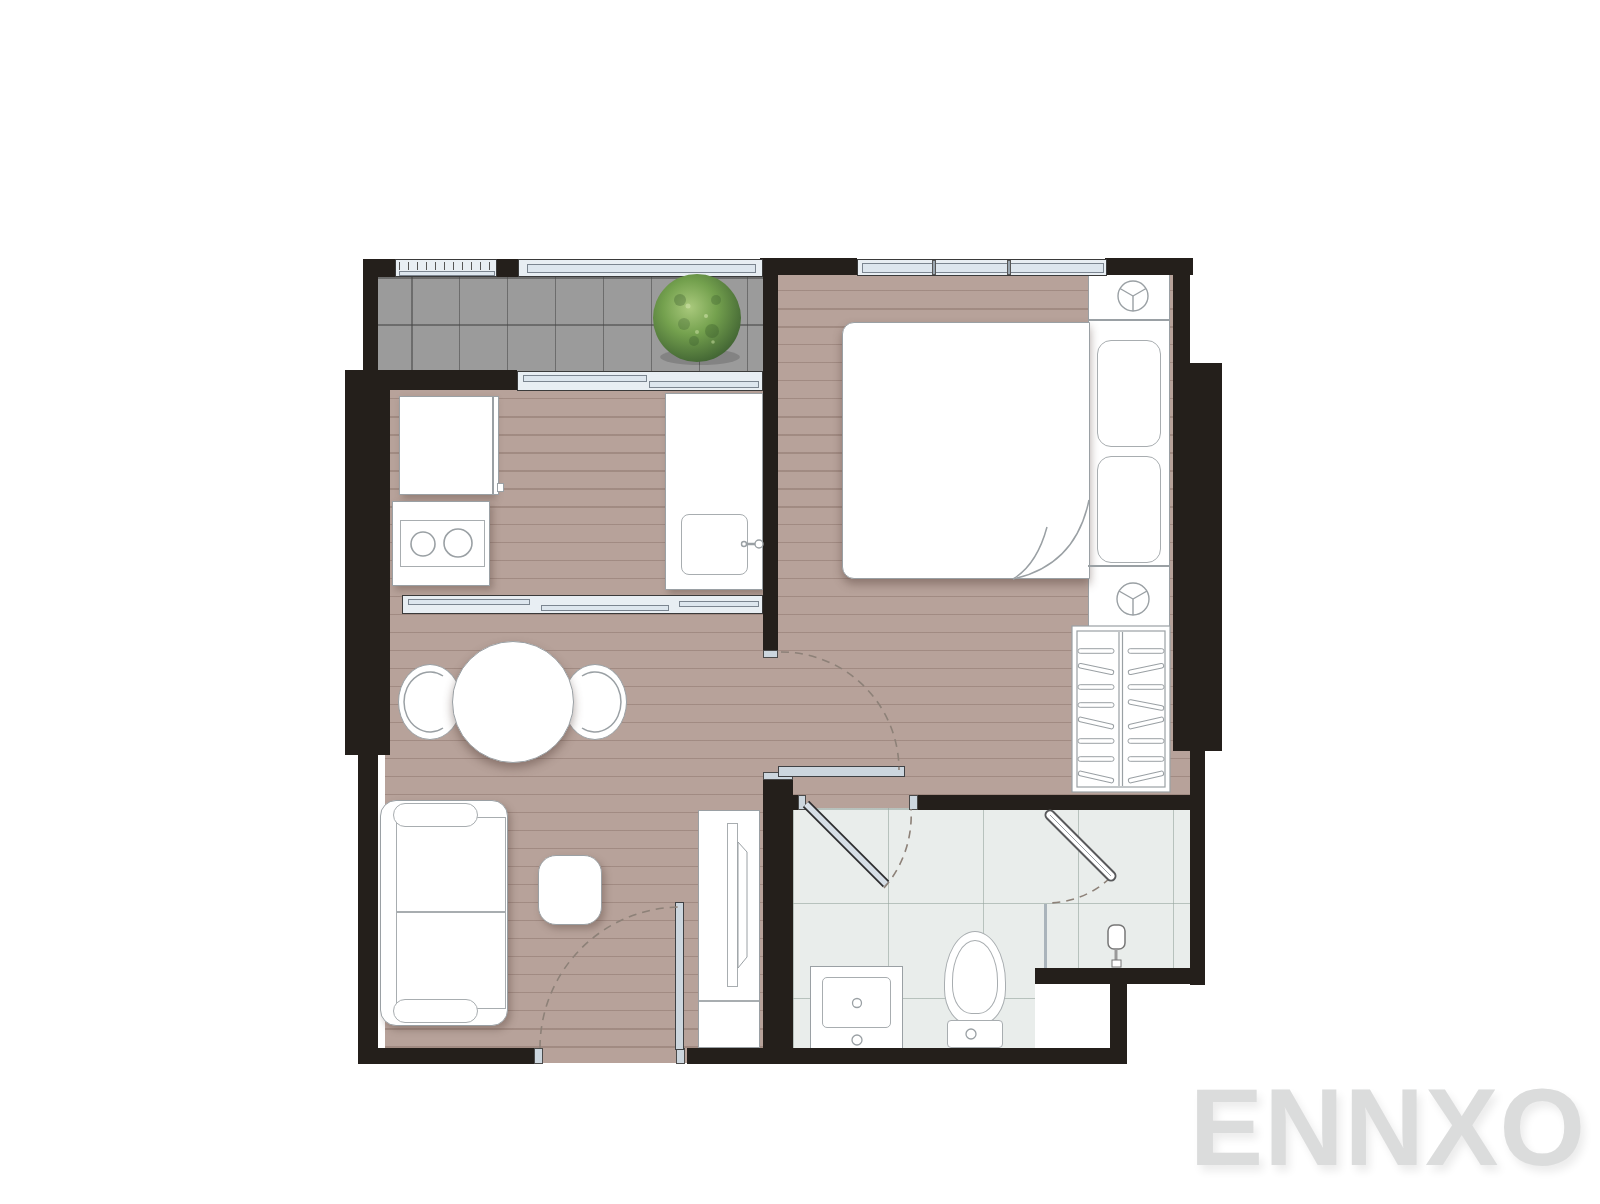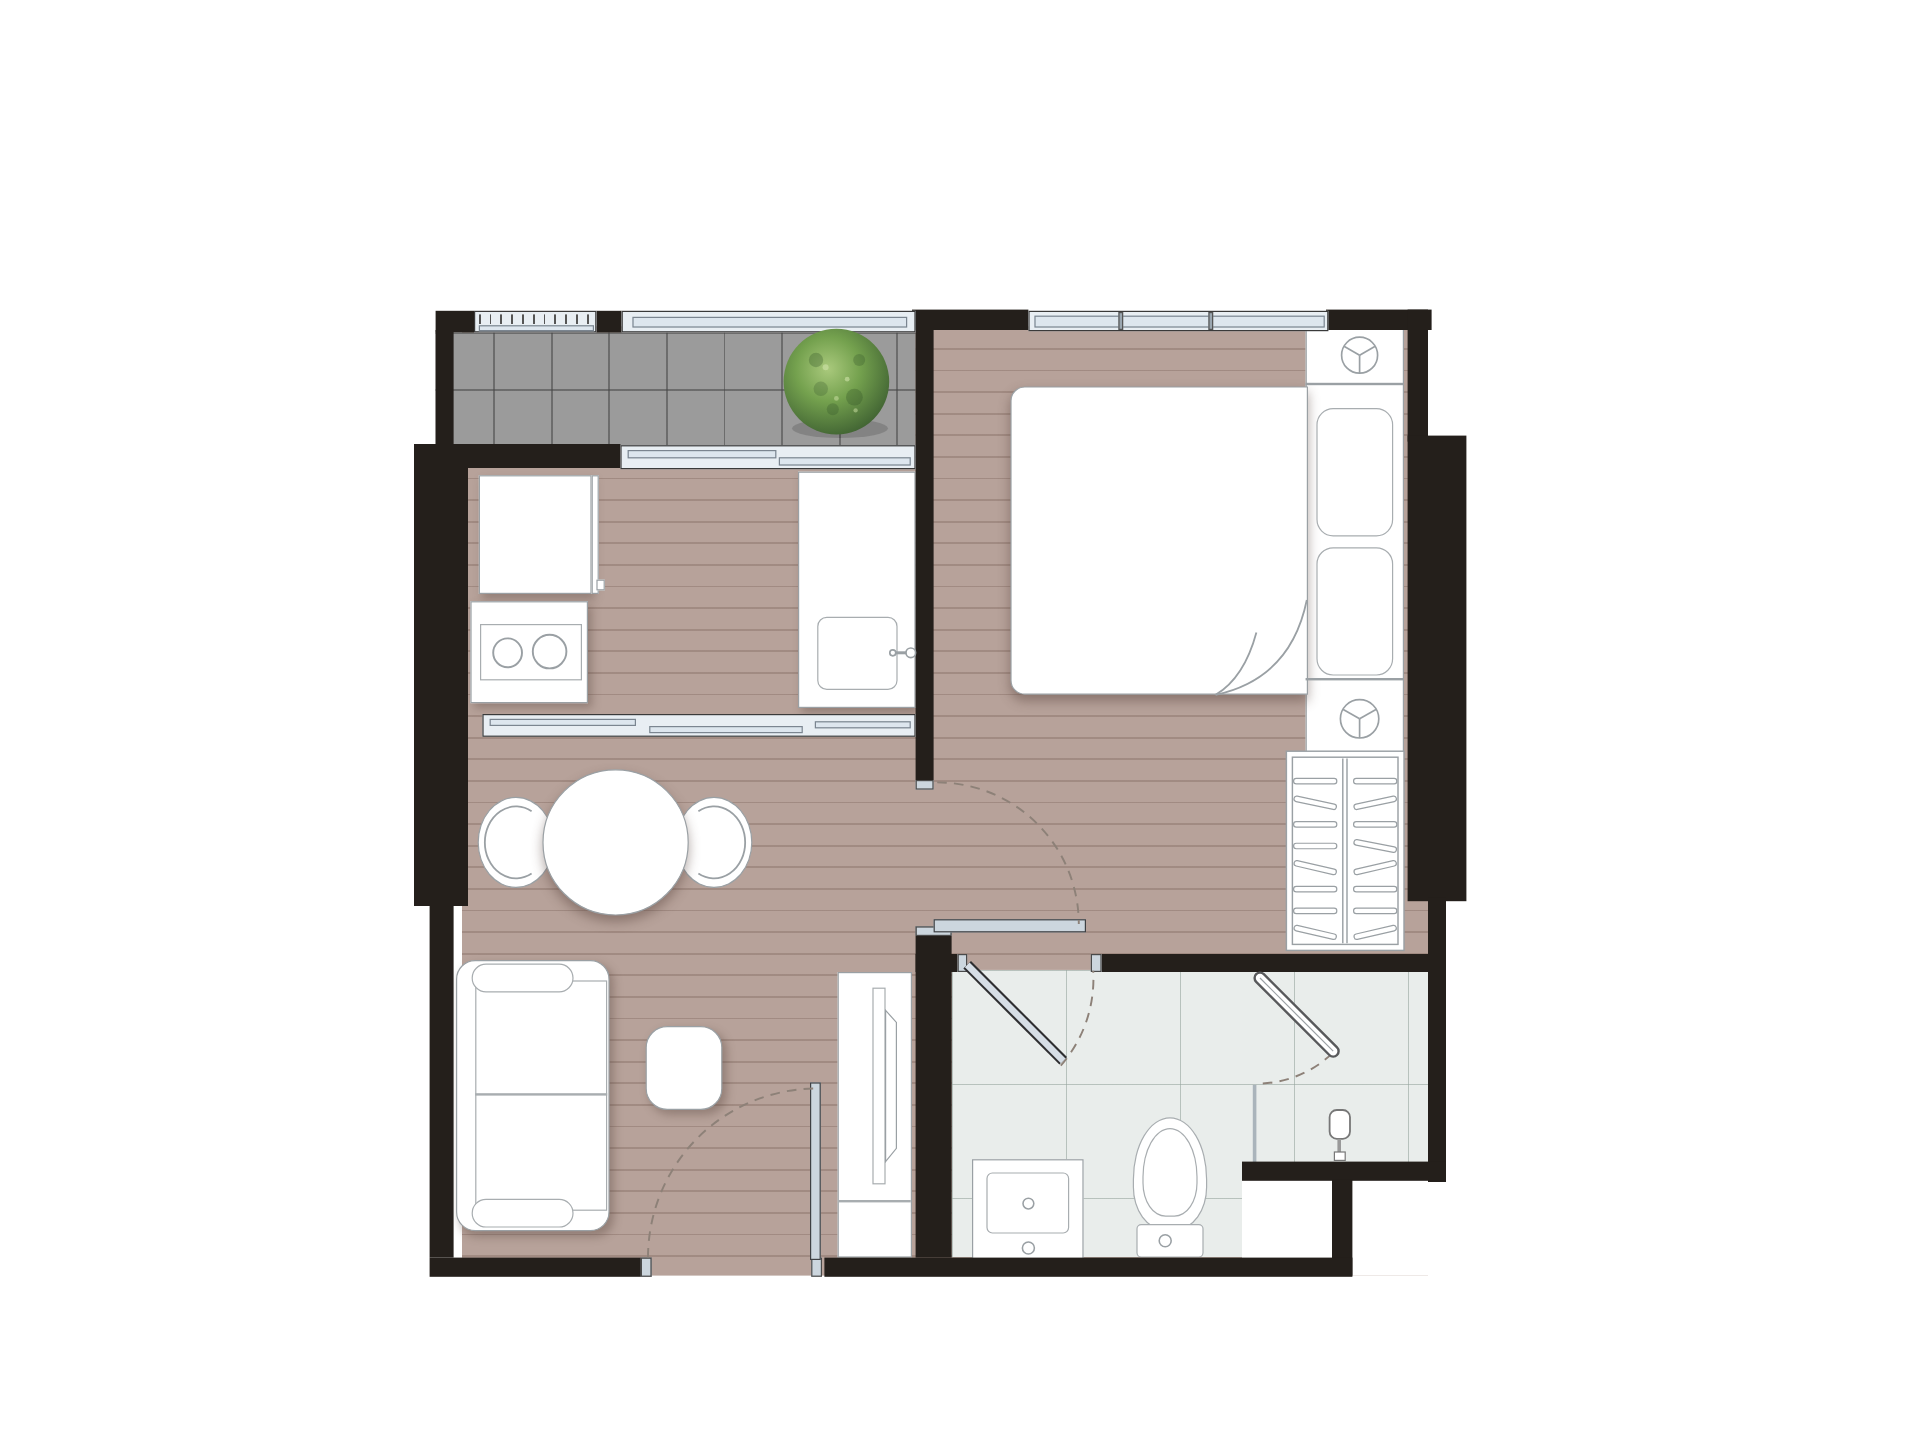--- a/index.html
+++ b/index.html
@@ -236,14 +236,15 @@
       <circle cx="694" cy="341" r="5" fill="#2f4f26" opacity="0.28"></circle>
       <circle cx="716" cy="300" r="5" fill="#2f4f26" opacity="0.28"></circle>
       <circle cx="684" cy="324" r="6" fill="#2f4f26" opacity="0.25"></circle>
       <circle cx="688" cy="306" r="2.5" fill="#cfe3a8" opacity="0.6"></circle>
       <circle cx="706" cy="316" r="2" fill="#cfe3a8" opacity="0.6"></circle>
       <circle cx="697" cy="332" r="2" fill="#cfe3a8" opacity="0.5"></circle>
       <circle cx="713" cy="342" r="1.8" fill="#cfe3a8" opacity="0.5"></circle>
     </g>
   </svg>
 
+  <div class="watermark">ENNXO</div>
 
 </div>
 
 </body></html>

